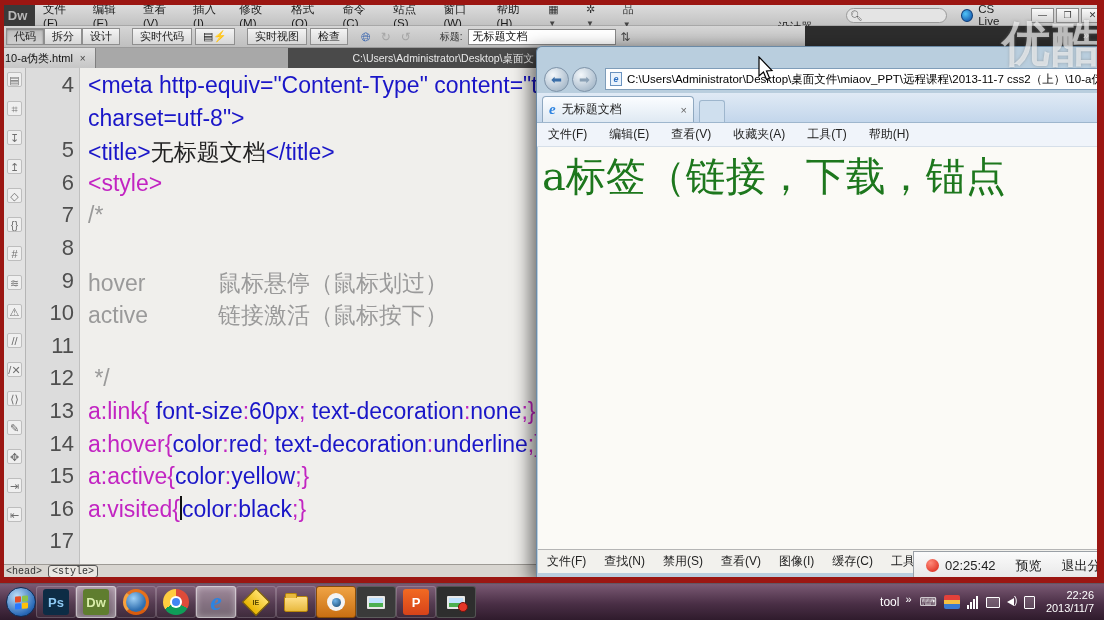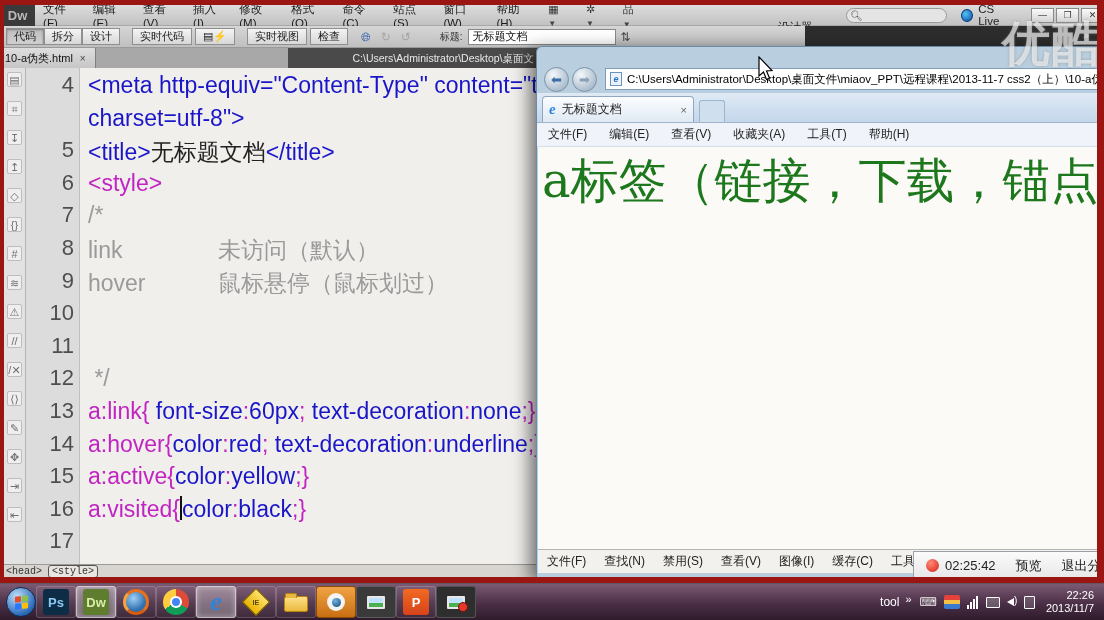--- a/index.html
+++ b/index.html
@@ -73,21 +73,21 @@
   #ie-address { flex:1; height:22px; background:#fff; border:1px solid #7f9db9; margin:0 0 0 8px; display:flex; align-items:center; font-size:11.5px; color:#000; white-space:nowrap; overflow:hidden; }
   #ie-address .picon { width:12px; height:14px; border:1px solid #6a93c0; background:#eaf3fc; color:#2d6fc0; font-size:9px; line-height:13px; text-align:center; margin:0 5px 0 4px; flex:0 0 auto; font-style:italic; font-weight:bold; }
   #ie-tabrow { position:absolute; left:0; top:46px; width:100%; height:30px; background:linear-gradient(#e0eaf5,#c3d6eb); border-bottom:1px solid #9eb6cd; }
   #ie-tab { position:absolute; left:5px; bottom:0; width:152px; height:26px; background:linear-gradient(#fbfdff,#dfe9f3); border:1px solid #8fa8c0; border-bottom:none; border-radius:4px 4px 0 0; display:flex; align-items:center; font-size:12px; color:#222; padding:0 6px; }
   #ie-tab .elogo { color:#2d83e0; font-weight:bold; font-style:italic; font-family:"Liberation Serif",serif; font-size:15px; margin-right:6px; }
   #ie-tab .x { margin-left:auto; color:#666; font-size:11px; }
   #ie-tabstub { position:absolute; left:162px; bottom:0; width:26px; height:22px; background:#cfdfee; border:1px solid #9eb6cd; border-bottom:none; border-radius:3px 3px 0 0; }
   #ie-menurow { position:absolute; left:0; top:76px; width:100%; height:24px; background:#f0f4fa; border-bottom:1px solid #d6dfe9; display:flex; align-items:center; }
   .ie-menu-item { font-size:12px; color:#222; padding:0 11px; }
   #ie-content { position:absolute; left:1px; top:100px; width:566px; height:402px; background:#fbfaf6; overflow:hidden; }
-  #ie-heading { font-family:"DejaVu Serif","Liberation Serif",serif; font-size:48px; color:#1d771d; white-space:nowrap; padding:2px 0 0 4px; }
+  #ie-heading { font-family:"DejaVu Serif","Liberation Serif",serif; font-size:40px; color:#1d771d; white-space:nowrap; padding:2px 0 0 4px; }
   #ie-devbar { position:absolute; left:1px; top:502px; width:566px; height:24px; background:#f2f1ed; border-top:1px solid #b5b5b5; display:flex; align-items:center; }
   .dev-menu-item { font-size:12px; color:#222; padding:0 9px; white-space:nowrap; }
   .dev-sep { width:1px; height:16px; background:#bbb; margin:0 2px; }
 
   
   #recorder { left:913px; top:551px; width:191px; height:29px; background:linear-gradient(#fbfbfb,#e7e7e7); border:1px solid #9aa0a6; display:flex; align-items:center; z-index:40; overflow:hidden; }
   #rec-dot { width:13px; height:13px; border-radius:50%; background:radial-gradient(circle at 35% 30%, #ff8a7a, #d81f10); margin:0 6px 0 12px; flex:0 0 auto; }
   #rec-time { font-size:13px; color:#222; }
   .rec-sep { width:1px; height:16px; background:#b8b8b8; margin:0 10px; }
   .rec-link { font-size:13px; color:#222; white-space:nowrap; }
@@ -216,23 +216,23 @@
         <span class="cicon">⇥</span>
         <span class="cicon">⇤</span>
       </div>
     <div id="gutter-bg"></div>
     <div id="code-lines">
         <div class="crow"><span class="ln">4</span><span class="ctext"><span class="seg-b">&lt;meta http-equiv="Content-Type" content="text/html;</span></span></div>
         <div class="crow"><span class="ln"></span><span class="ctext"><span class="seg-b">charset=utf-8"&gt;</span></span></div>
         <div class="crow"><span class="ln">5</span><span class="ctext"><span class="seg-b">&lt;title&gt;</span><span class="seg-k">无标题文档</span><span class="seg-b">&lt;/title&gt;</span></span></div>
         <div class="crow"><span class="ln">6</span><span class="ctext"><span class="seg-m">&lt;style&gt;</span></span></div>
         <div class="crow"><span class="ln">7</span><span class="ctext"><span class="seg-g">/*</span></span></div>
-        <div class="crow"><span class="ln">8</span><span class="ctext"><span class="seg-gl">link</span><span class="seg-g">未访问（默认）</span></span></div>
+        <div class="crow"><span class="ln">8</span></div>
         <div class="crow"><span class="ln">9</span><span class="ctext"><span class="seg-gl">hover</span><span class="seg-g">鼠标悬停（鼠标划过）</span></span></div>
-        <div class="crow"><span class="ln">10</span></div>
+        <div class="crow"><span class="ln">10</span><span class="ctext"><span class="seg-gl">active</span><span class="seg-g">链接激活（鼠标按下）</span></span></div>
         <div class="crow"><span class="ln">11</span></div>
         <div class="crow"><span class="ln">12</span><span class="ctext"><span class="seg-g"> */</span></span></div>
         <div class="crow"><span class="ln">13</span><span class="ctext"><span class="seg-m">a:link{</span><span class="seg-b"> font-size</span><span class="seg-m">:</span><span class="seg-b">60px</span><span class="seg-m">;</span><span class="seg-b"> text-decoration</span><span class="seg-m">:</span><span class="seg-b">none</span><span class="seg-m">;</span><span class="seg-m">}</span></span></div>
         <div class="crow"><span class="ln">14</span><span class="ctext"><span class="seg-m">a:hover{</span><span class="seg-b">color</span><span class="seg-m">:</span><span class="seg-b">red</span><span class="seg-m">;</span><span class="seg-b"> text-decoration</span><span class="seg-m">:</span><span class="seg-b">underline</span><span class="seg-m">;</span><span class="seg-m">}</span></span></div>
         <div class="crow"><span class="ln">15</span><span class="ctext"><span class="seg-m">a:active{</span><span class="seg-b">color</span><span class="seg-m">:</span><span class="seg-b">yellow</span><span class="seg-m">;</span><span class="seg-m">}</span></span></div>
         <div class="crow"><span class="ln">16</span><span class="ctext"><span class="seg-m">a:visited{</span><span class="caret"></span><span class="seg-b">color</span><span class="seg-m">:</span><span class="seg-b">black</span><span class="seg-m">;</span><span class="seg-m">}</span></span></div>
         <div class="crow"><span class="ln">17</span><span class="ctext"></span></div>
       </div>
   </div>
 

